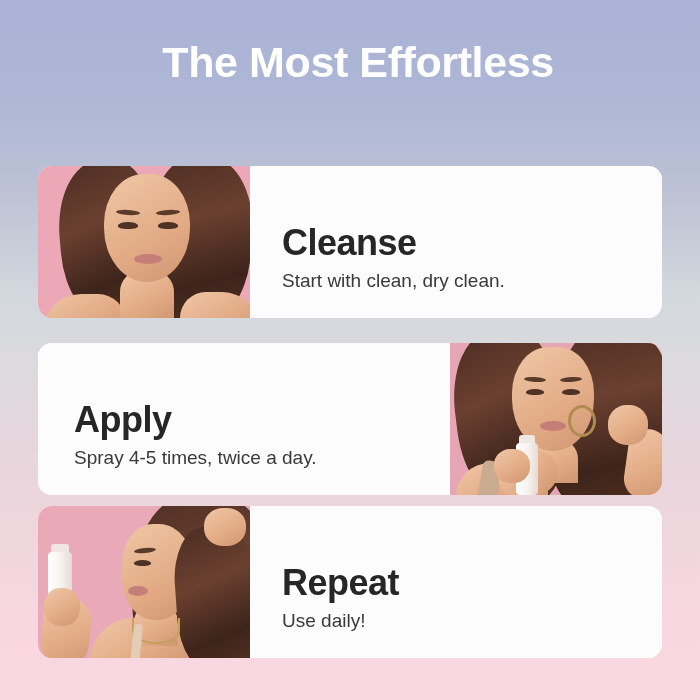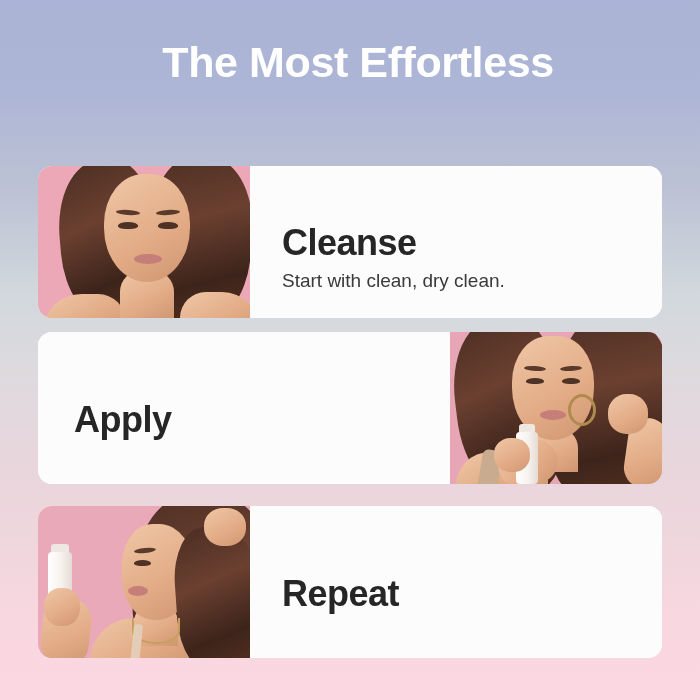--- a/index.html
+++ b/index.html
@@ -45,21 +45,21 @@
     position: absolute;
     left: 38px;
     width: 624px;
     height: 152px;
     border-radius: 14px;
     overflow: hidden;
     background: #fdfcfd;
     display: flex;
   }
   .card-1 { top: 166px; }
-  .card-2 { top: 332px; }
+  .card-2 { top: 343px; }
   .card-3 { top: 506px; }
 
   .card.reverse { flex-direction: row-reverse; }
 
   .photo {
     width: 212px;
     height: 152px;
     flex: 0 0 212px;
     position: relative;
     overflow: hidden;
@@ -234,20 +234,21 @@
       <div class="skin f2-arm2"></div>
       <div class="skin f2-hand2"></div>
       <div class="skin f2-arm"></div>
       <div class="bottle-cap f2-cap"></div>
       <div class="bottle f2-bottle"></div>
       <div class="skin f2-hand"></div>
     </div>
   </div>
   <div class="text-pane">
     <div class="step-title">Apply</div>
+    <div class="step-desc">Spray 4-5 times, twice a day.</div>
   </div>
 </div>
 
 <div class="card card-3">
   <div class="photo">
     <div class="fig">
       <div class="hair-mass f3-hair"></div>
       <div class="skin f3-back"></div>
       <div class="skin f3-neck"></div>
       <div class="skin f3-face"></div>
@@ -259,14 +260,15 @@
       <div class="strap f3-strap"></div>
       <div class="skin f3-hand2"></div>
       <div class="skin f3-arm"></div>
       <div class="bottle-cap f3-cap"></div>
       <div class="bottle f3-bottle"></div>
       <div class="skin f3-hand"></div>
     </div>
   </div>
   <div class="text-pane">
     <div class="step-title">Repeat</div>
+    <div class="step-desc">Use daily!</div>
   </div>
 </div>
 
 </body></html>

